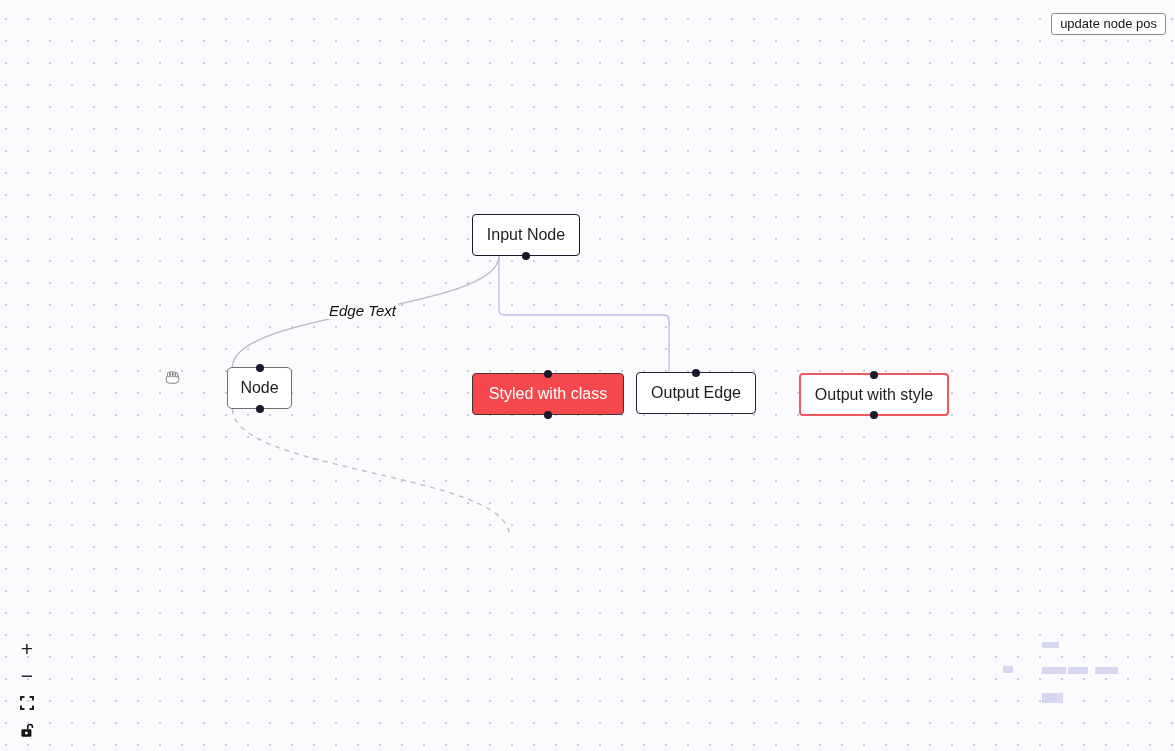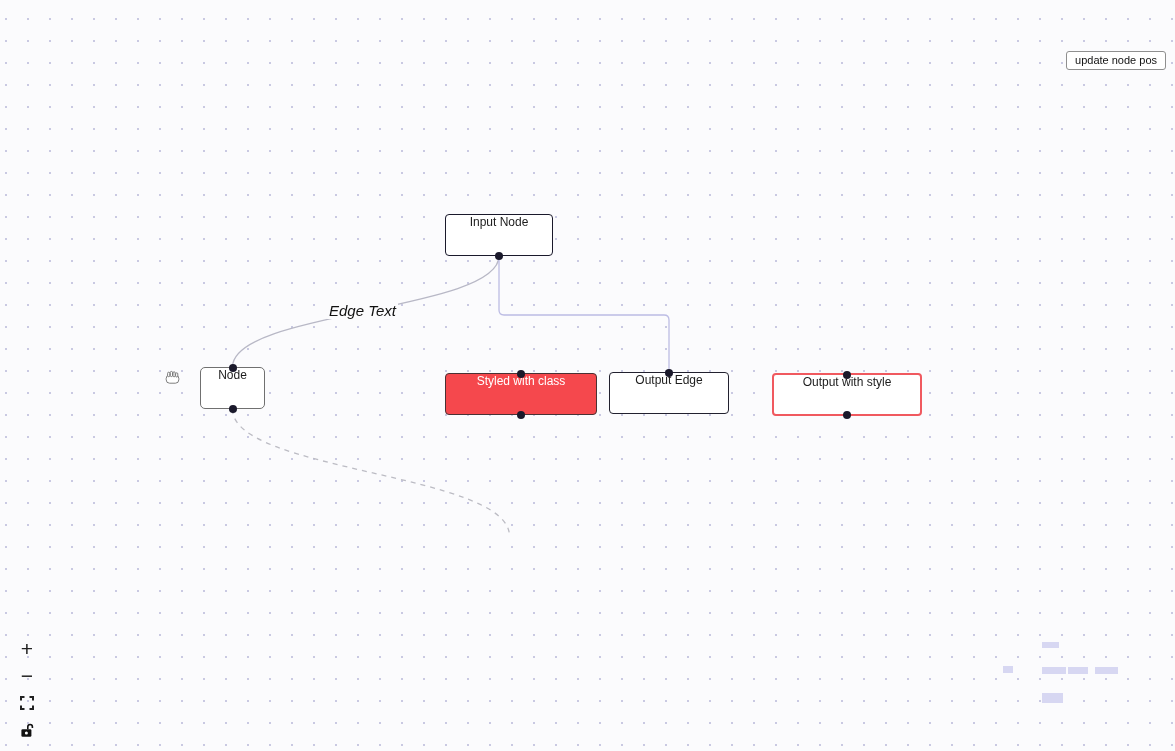--- a/index.html
+++ b/index.html
@@ -18,22 +18,22 @@
   .edge.bezier { stroke:#b8b8c6; }
   .edge.step   { stroke:#bcbce4; }
   .edge.dashed { stroke:#bcbcc4; stroke-dasharray:5 5; }
   .edge-label {
     position:absolute; z-index:2; left:327px; top:302px;
     font-size:15px; color:#111; background:#fbfbfd; padding:0 2px;font-style:italic;
   }
   .node {
     position:absolute; z-index:3;
     background:#fff; border:1px solid #1a192b; border-radius:4px;
-    display:flex; flex-direction:column; align-items:center; justify-content:flex-start;
-    font-size:12px; color:#1c1c1c; text-align:center;
+    display:flex; flex-direction:column; align-items:center; justify-content:center;
+    font-size:16px; color:#1c1c1c; text-align:center;margin-left:27px;
   }
   .node-input  { left:445px; top:214px; width:108px; height:42px; border-color:#1a192b; }
   .node-plain  { left:200px; top:367px; width:65px;  height:42px; border-color:#707070; border-radius:5px; }
   .node-red    { left:445px; top:373px; width:152px; height:42px; background:#f5484d;
                  color:#fff; border-color:#4a3134; }
   .node-output { left:609px; top:372px; width:120px; height:42px; border-color:#22212f; }
   .node-redborder { left:772px; top:373px; width:150px; height:43px;
                  border:2px solid #f0595f; }
   .node-custom { left:444px; top:536px; width:131px; height:64px;
                  background-color:#ffc400; border-color:#3d3a2a; border-radius:3px;
@@ -41,21 +41,21 @@
                  background-image:
                    repeating-linear-gradient(45deg,  rgba(185,120,0,.30) 0 1.5px, transparent 1.5px 4px),
                    repeating-linear-gradient(-45deg, rgba(185,120,0,.30) 0 1.5px, transparent 1.5px 4px); }
   .handle { position:absolute; width:8px; height:8px; background:#1a192b;
             border-radius:50%; left:50%; transform:translateX(-50%); }
   .handle.t { top:-4.5px; } .handle.b { bottom:-4.5px; }
   .update-btn {
     position:absolute; z-index:6; top:13px; right:9px;
     background:#fff; border:1px solid #8f8f8f; border-radius:3px;
     font-family:"Liberation Sans", sans-serif;
-    font-size:11px; color:#111; padding:2px 8px 3px; cursor:pointer;margin-top:38px;
+    font-size:13px; color:#111; padding:2px 8px 3px; cursor:pointer;
   }
   .controls { position:absolute; z-index:6; left:18px; top:640px; width:20px; }
   .ctrl-btn { width:18px; height:18px; margin-bottom:9px;
     display:flex; align-items:center; justify-content:center;
     color:#222; font-size:21px; line-height:18px; cursor:pointer;
     background:transparent; border:none; }
   .minimap { position:absolute; z-index:5; left:960px; top:586px; width:200px; height:150px; }
   .mini-node { position:absolute; background:#d7d7f2; }
   .mm-input  { left:82px;  top:56px;  width:17px; height:6px; }
   .mm-node   { left:43px;  top:80px;  width:10px; height:7px; }

